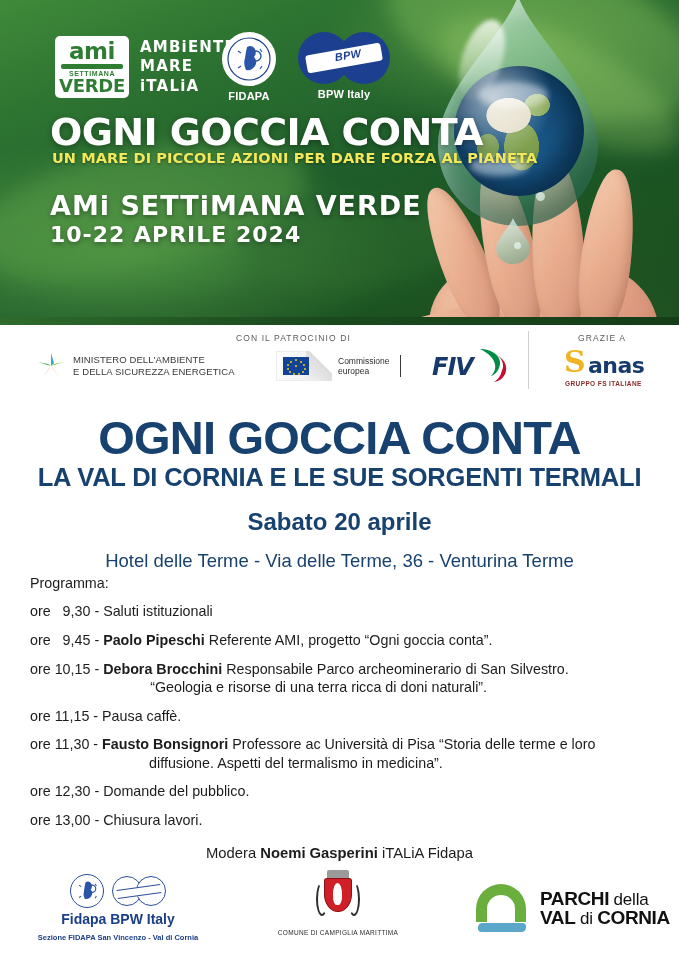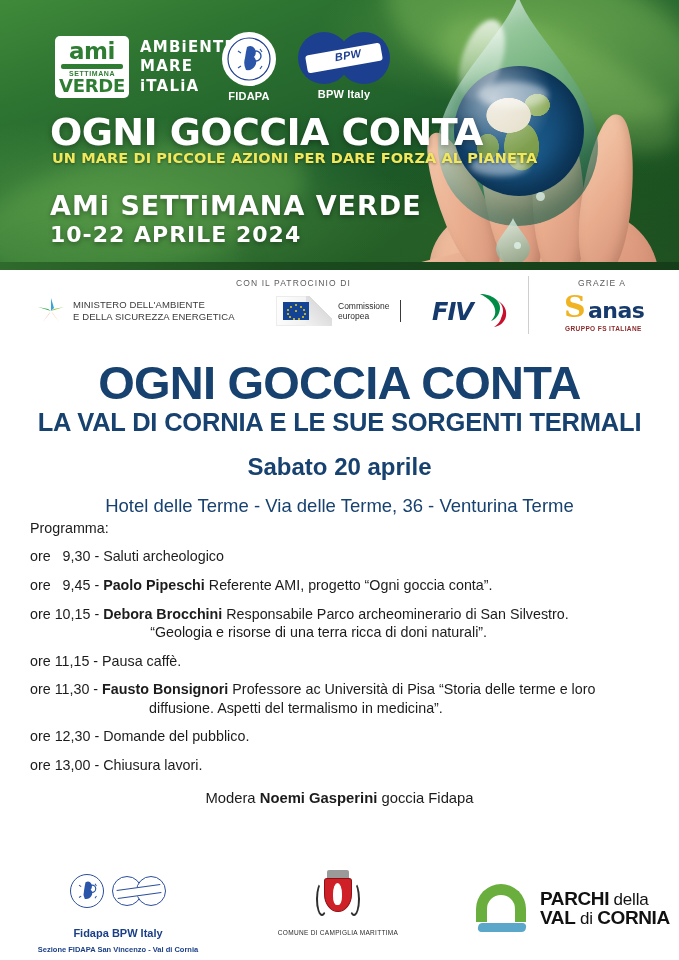--- a/index.html
+++ b/index.html
@@ -6,21 +6,21 @@
   html, body {
     width: 679px; height: 960px;
     background: #ffffff;
     font-family: "Liberation Sans", sans-serif;
     overflow: hidden;
   }
   .poster { position: relative; width: 679px; height: 960px; background:#fff; }
 
   
   .hero {
-    position: relative; width: 679px; height: 270px; overflow: hidden;
+    position: relative; width: 679px; height: 325px; overflow: hidden;
     background:
       radial-gradient(ellipse 60% 50% at 18% 78%, rgba(120,190,90,0.45), rgba(120,190,90,0) 70%),
       radial-gradient(ellipse 45% 40% at 78% 12%, rgba(150,205,95,0.40), rgba(150,205,95,0) 70%),
       radial-gradient(ellipse 70% 60% at 95% 95%, rgba(40,95,40,0.55), rgba(40,95,40,0) 75%),
       linear-gradient(160deg, #3f8a3a 0%, #2d7331 22%, #1e5c2a 55%, #19501f 80%, #143f19 100%);
   }
   .hero-bottom-edge{
     position:absolute; left:0; bottom:0; width:100%; height:8px;
     background: linear-gradient(90deg,#2f6b2c,#1b4a1e 45%,#153d18);
   }
@@ -172,21 +172,21 @@
 
   
   .footer{ position:absolute; left:0; bottom:0; width:679px; height:92px;}
   .fidapa-foot{ position:absolute; left:28px; top:6px; width:180px; text-align:center;}
   .ff-logos{ display:flex; gap:8px; justify-content:center; align-items:center;}
   .ff-circle{ width:34px; height:34px; border-radius:50%; background:#fff; border:1.4px solid #2b4e9b; position:relative; overflow:hidden;}
   .ff-bpw{ width:54px; height:30px; position:relative;}
   .ff-globe{ position:absolute; top:0; width:30px; height:30px; border-radius:50%; border:1.4px solid #2b4e9b; background:#fff;}
   .ff-globe.l{ left:0;} .ff-globe.r{ right:0;}
   .ff-band{ position:absolute; left:5px; top:11px; width:44px; height:9px; background:#fff; border-top:1px solid #2b4e9b; border-bottom:1px solid #2b4e9b; transform:rotate(-8deg);}
-  .ff-cap{ font-size:11px; font-weight:700; color:#1b3f86; margin-top:19px;}
+  .ff-cap{ font-size:14px; font-weight:700; color:#1b3f86; margin-top:3px;}
   .ff-sub{ font-size:7.5px; font-weight:700; color:#1b3f86; margin-top:6px;}
 
   .comune{ position:absolute; left:258px; top:2px; width:160px; text-align:center;}
   .crest{ width:44px; height:56px; margin:0 auto; position:relative;}
   .crest-crown{ position:absolute; left:11px; top:0; width:22px; height:8px; background:#9a9a9a; border-radius:2px 2px 0 0;}
   .crest-shield{ position:absolute; left:8px; top:8px; width:28px; height:34px; background:#cf2027;
                  border-radius:3px 3px 14px 14px / 3px 3px 18px 18px; border:1px solid #8c1116;}
   .crest-fig{ position:absolute; left:17px; top:13px; width:9px; height:22px; background:#fff; border-radius:50% 50% 40% 40%;}
   .laurel{ position:absolute; top:12px; width:12px; height:34px; border:2px solid #2e2e2e; border-radius:50%;
            border-right-color:transparent; border-top-color:transparent;}
@@ -346,21 +346,21 @@
     <div class="t2">LA VAL DI CORNIA E LE SUE SORGENTI TERMALI</div>
     <div class="t3">Sabato 20 aprile</div>
     <div class="t4">Hotel delle Terme - Via delle Terme, 36 - Venturina Terme</div>
   </div>
 
   <div class="programme">
     <div class="prog-head">Programma:</div>
     <div id="prog-list">
         <div class="prog-row">
           <span class="prog-time">ore   9,30 - </span>
-          <span class="prog-body"><span>Saluti archeologico</span></span>
+          <span class="prog-body"><span>Saluti istituzionali</span></span>
         </div>
         <div class="prog-row">
           <span class="prog-time">ore   9,45 - </span>
           <span class="prog-body"><b>Paolo Pipeschi</b><span> Referente AMI, progetto “Ogni goccia conta”.</span></span>
         </div>
         <div class="prog-row">
           <span class="prog-time">ore 10,15 - </span>
           <span class="prog-body"><b>Debora Brocchini</b><span> Responsabile Parco archeominerario di San Silvestro.</span><span class="prog-cont">“Geologia e risorse di una terra ricca di doni naturali”.</span></span>
         </div>
         <div class="prog-row">
@@ -374,21 +374,21 @@
         <div class="prog-row">
           <span class="prog-time">ore 12,30 - </span>
           <span class="prog-body"><span>Domande del pubblico.</span></span>
         </div>
         <div class="prog-row">
           <span class="prog-time">ore 13,00 - </span>
           <span class="prog-body"><span>Chiusura lavori.</span></span>
         </div>
       </div>
     <div class="moderator">
-      <span>Modera </span><b>Noemi Gasperini</b><span> goccia Fidapa</span>
+      <span>Modera </span><b>Noemi Gasperini</b><span> iTALiA Fidapa</span>
     </div>
   </div>
 
   <div class="footer">
 
     <div class="fidapa-foot">
       <div class="ff-logos">
         <div class="ff-circle">
           <svg width="32" height="32" viewBox="0 0 44 44" aria-hidden="true">
             <path d="M20 10 q5 -3 8 2 q2 5 -1 8 q4 4 1 9 q-3 5 -9 4 q-3 -6 -1 -12 q1 -7 2 -11z" fill="#2b55a8"></path>

